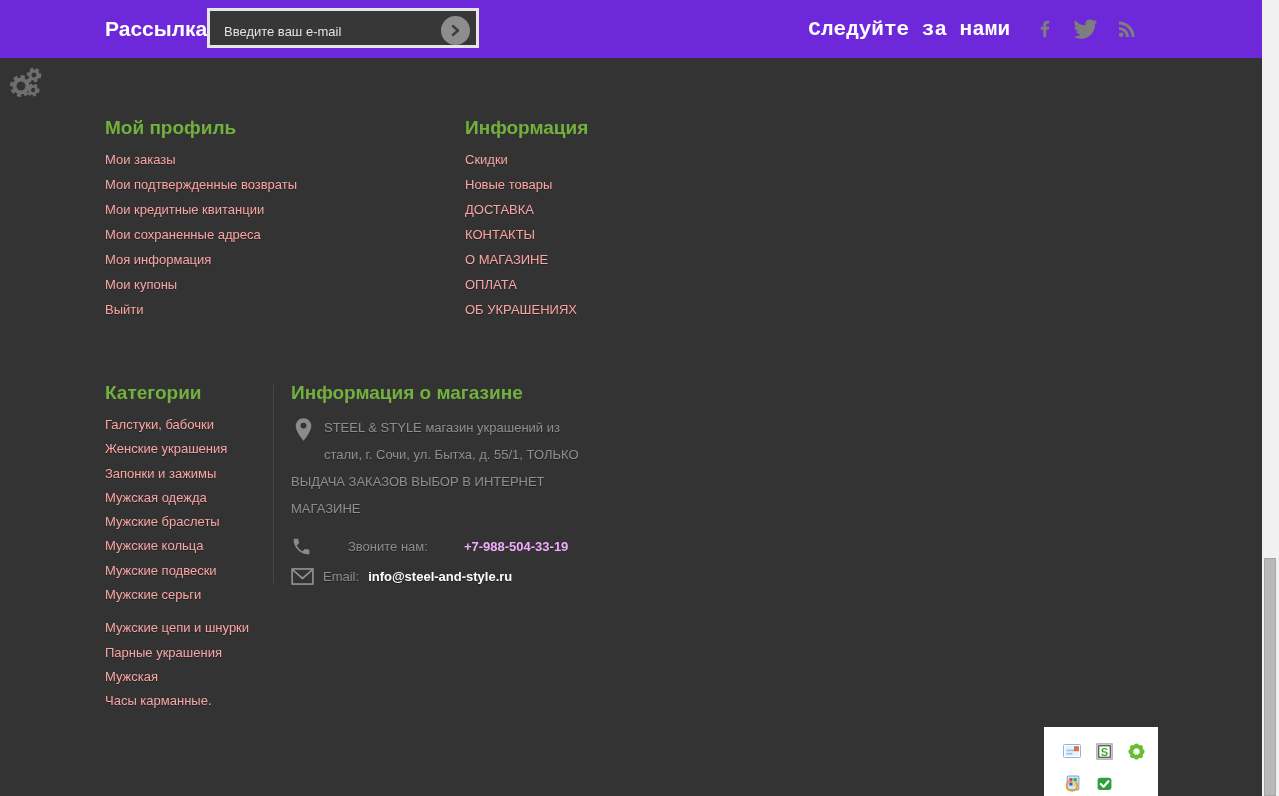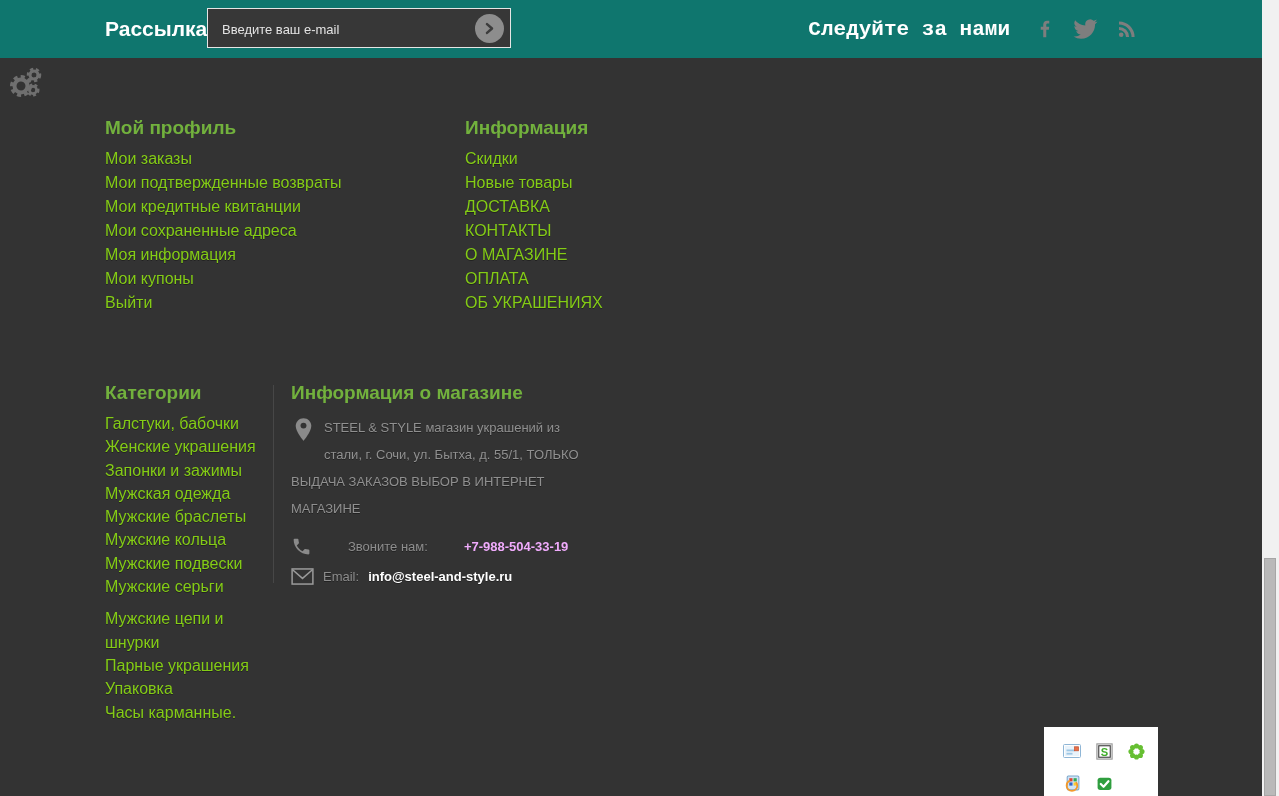--- a/index.html
+++ b/index.html
@@ -5,44 +5,44 @@
   html,body{margin:0;padding:0;}
   body{
     width:1279px;height:796px;overflow:hidden;position:relative;
     background:#333333;
     font-family:"Liberation Sans","DejaVu Sans",sans-serif;
     -webkit-font-smoothing:antialiased;
   }
   .page{position:absolute;inset:0;}
 
   
-  .topbar{position:absolute;left:0;top:0;width:100%;height:58px;background:#0f766e;}
+  .topbar{position:absolute;left:0;top:0;width:100%;height:58px;background:#6d28d9;}
   .nl-title{position:absolute;left:105px;top:0;height:58px;line-height:58px;
     color:#ffffff;font-size:21px;font-weight:bold;}
-  .nl-form{position:absolute;left:207px;top:8px;width:304px;height:40px;
-    background:#373737;border:1px solid #e5e5e5;box-sizing:border-box;}
+  .nl-form{position:absolute;left:207px;top:8px;width:272px;height:40px;
+    background:#373737;border:3px solid #e5e5e5;box-sizing:border-box;}
   .nl-input{position:absolute;left:12px;top:0;width:200px;height:38px;border:0;outline:0;
     background:transparent;color:#eaeaea;font-size:13px;font-family:inherit;}
   .nl-input::placeholder{color:#e3e3e3;opacity:1;}
   .nl-btn{position:absolute;right:6px;top:5px;width:29px;height:29px;border-radius:50%;
     background:#8d8d8d;border:0;padding:0;cursor:pointer;display:flex;align-items:center;justify-content:center;}
   .follow{position:absolute;right:140px;top:0;height:58px;display:flex;align-items:center;gap:16px;}
   .follow-title{color:#ffffff;font-size:21px;font-weight:bold;margin-right:8px;font-family:Liberation Mono, monospace;}
   .soc{color:#7e7e7e;display:flex;align-items:center;cursor:pointer;}
 
   
   .gears{position:absolute;left:7px;top:63px;cursor:pointer;}
 
   
   .col{position:absolute;}
   .col-h{color:#72b13d;font-size:19px;font-weight:bold;margin:0;line-height:21px;}
   .flinks{list-style:none;margin:9px 0 0;padding:0;}
   .flinks li{line-height:24px;}
   .flinks.cat li{line-height:23.3px;}
-  .flinks a{color:#84cc16;font-size:16px;text-decoration:none;cursor:pointer;
+  .flinks a{color:#fca5a5;font-size:13px;text-decoration:none;cursor:pointer;
     text-shadow:0 1px 0 rgba(0,0,0,.35);}
   .grp2{margin-top:9px;}
 
   .vdivider{position:absolute;left:273px;top:385px;width:1px;height:198px;background:#474747;}
 
   
   .store{position:absolute;left:291px;top:382px;width:306px;}
   .addr{margin:11px 0 0;color:#909090;font-size:13px;line-height:27px;
     text-shadow:0 1px 0 rgba(0,0,0,.35);}
   .pin{float:left;margin:4px 12px 0 4px;}
@@ -149,21 +149,21 @@
       <li><a>Запонки и зажимы</a></li>
       <li><a>Мужская одежда</a></li>
       <li><a>Мужские браслеты</a></li>
       <li><a>Мужские кольца</a></li>
       <li><a>Мужские подвески</a></li>
       <li><a>Мужские серьги</a></li>
     </ul>
     <ul class="flinks cat grp2">
       <li><a>Мужские цепи и шнурки</a></li>
       <li><a>Парные украшения</a></li>
-      <li><a>Упаковка</a></li>
+      <li><a>Мужская</a></li>
       <li><a>Часы карманные.</a></li>
     </ul>
   </div>
 
   <div class="vdivider"></div>
 
   <div class="store">
     <h3 class="col-h">Информация о магазине</h3>
     <p class="addr">
       <span class="pin">

